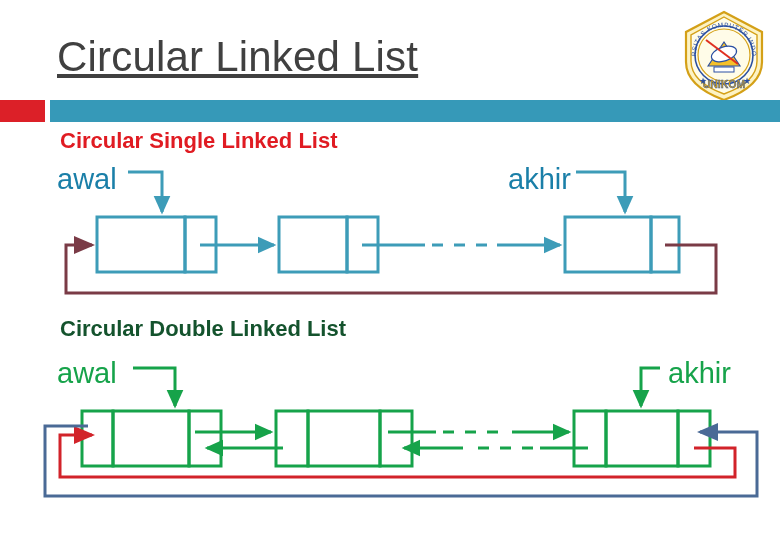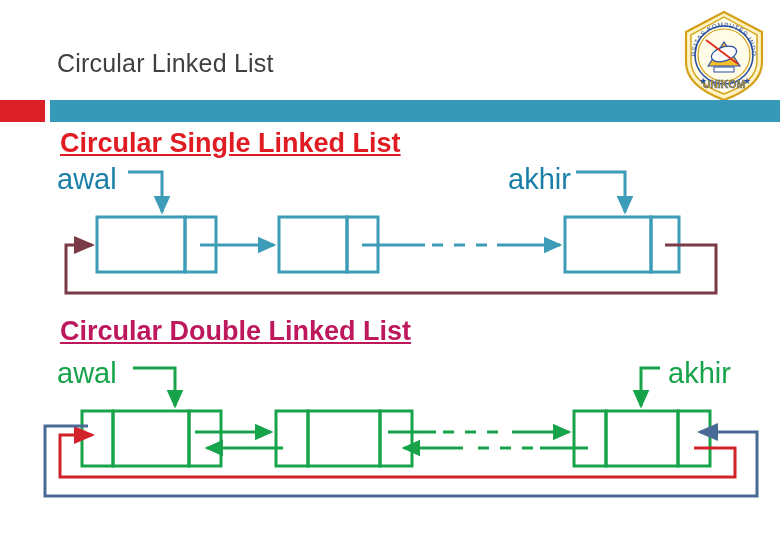--- a/index.html
+++ b/index.html
@@ -1,45 +1,45 @@
 <!DOCTYPE html>
 <html><head>
 <meta charset="utf-8">
 <style>
   html,body{margin:0;padding:0;background:#ffffff;}
   body{width:780px;height:540px;position:relative;overflow:hidden;
        font-family:"Liberation Sans","DejaVu Sans",sans-serif;}
 
   
   #slide-title{
-    position:absolute; left:57px; top:49px;
-    font-size:25px; color:#404040; letter-spacing:.2px;
+    position:absolute; left:57px; top:33px;
+    font-size:42px; color:#404040; letter-spacing:.2px;
     white-space:nowrap;
+    text-decoration:underline;
   }
   #logo{
     position:absolute; left:676px; top:8px; width:96px; height:96px;
   }
   #bar-red{
     position:absolute; left:0; top:100px; width:45px; height:22px;
     background:#dc2028;
   }
   #bar-teal{
     position:absolute; left:50px; top:100px; width:730px; height:22px;
     background:#3699b8;
   }
 
   
   .section-heading{
     position:absolute;
-    font-size:27px; font-weight:bold;
-    text-decoration:underline;
+    font-size:22px; font-weight:bold;
     white-space:nowrap;
   }
   #heading-single{ left:60px; top:128px; color:#e01b22; }
-  #heading-double{ left:60px; top:316px; color:#be185d; }
+  #heading-double{ left:60px; top:316px; color:#14532d; }
 
   
   .ptr-label{ position:absolute; font-size:29px; white-space:nowrap; }
   #label-awal-single { left:57px;  top:163px; color:#1a7fa8; }
   #label-akhir-single{ left:508px; top:163px; color:#1a7fa8; }
   #label-awal-double { left:57px;  top:357px; color:#16a34a; }
   #label-akhir-double{ left:668px; top:357px; color:#16a34a; }
 
   
   svg{ position:absolute; left:0; top:0; overflow:visible; }

